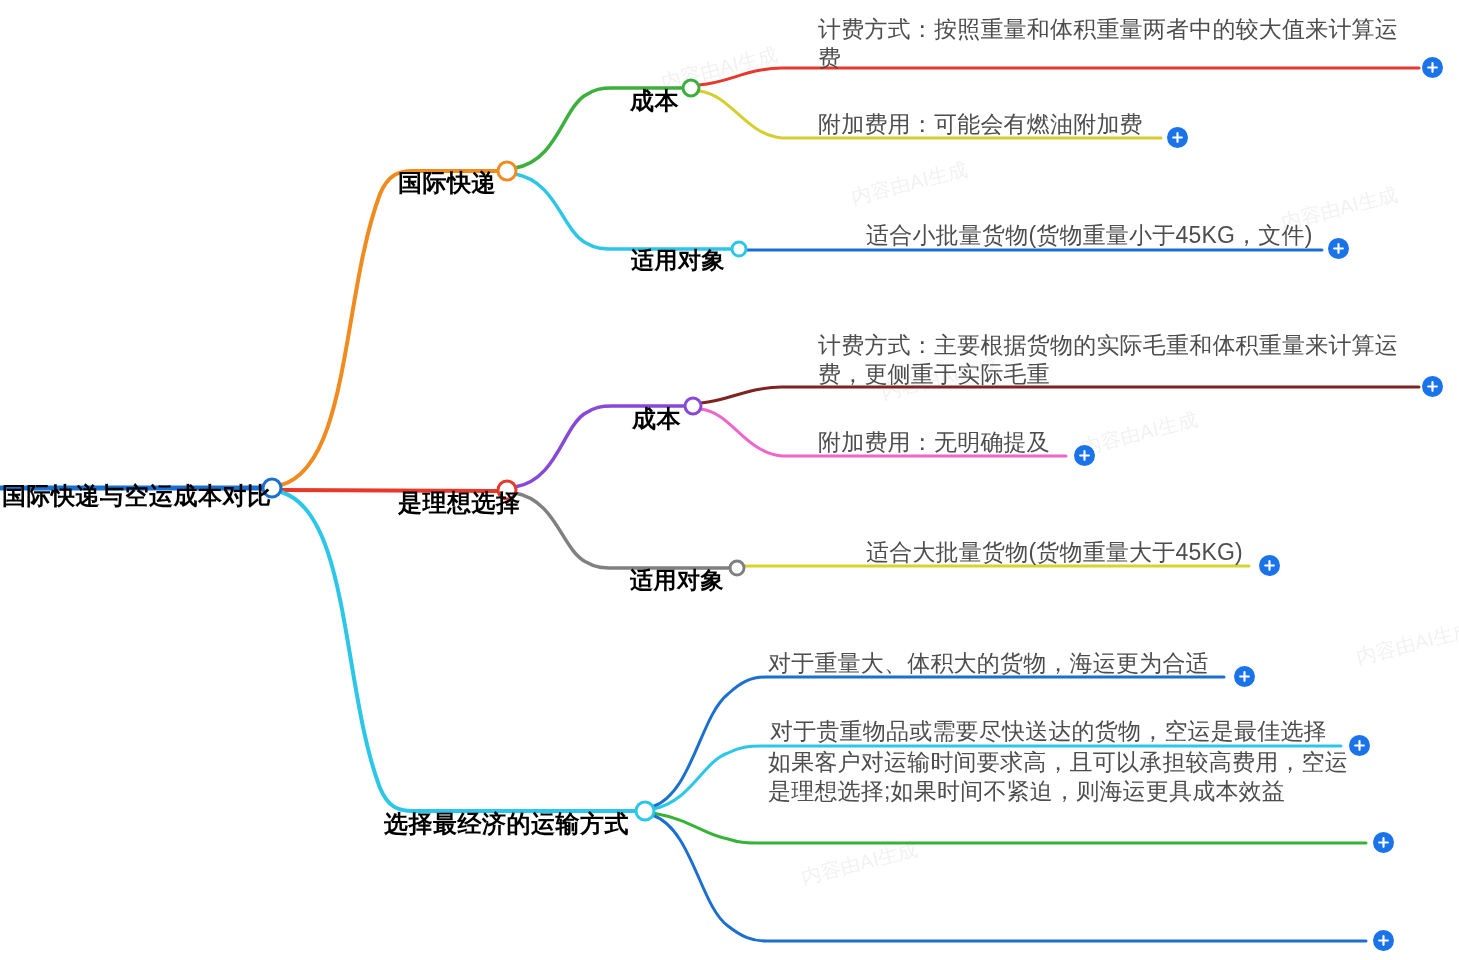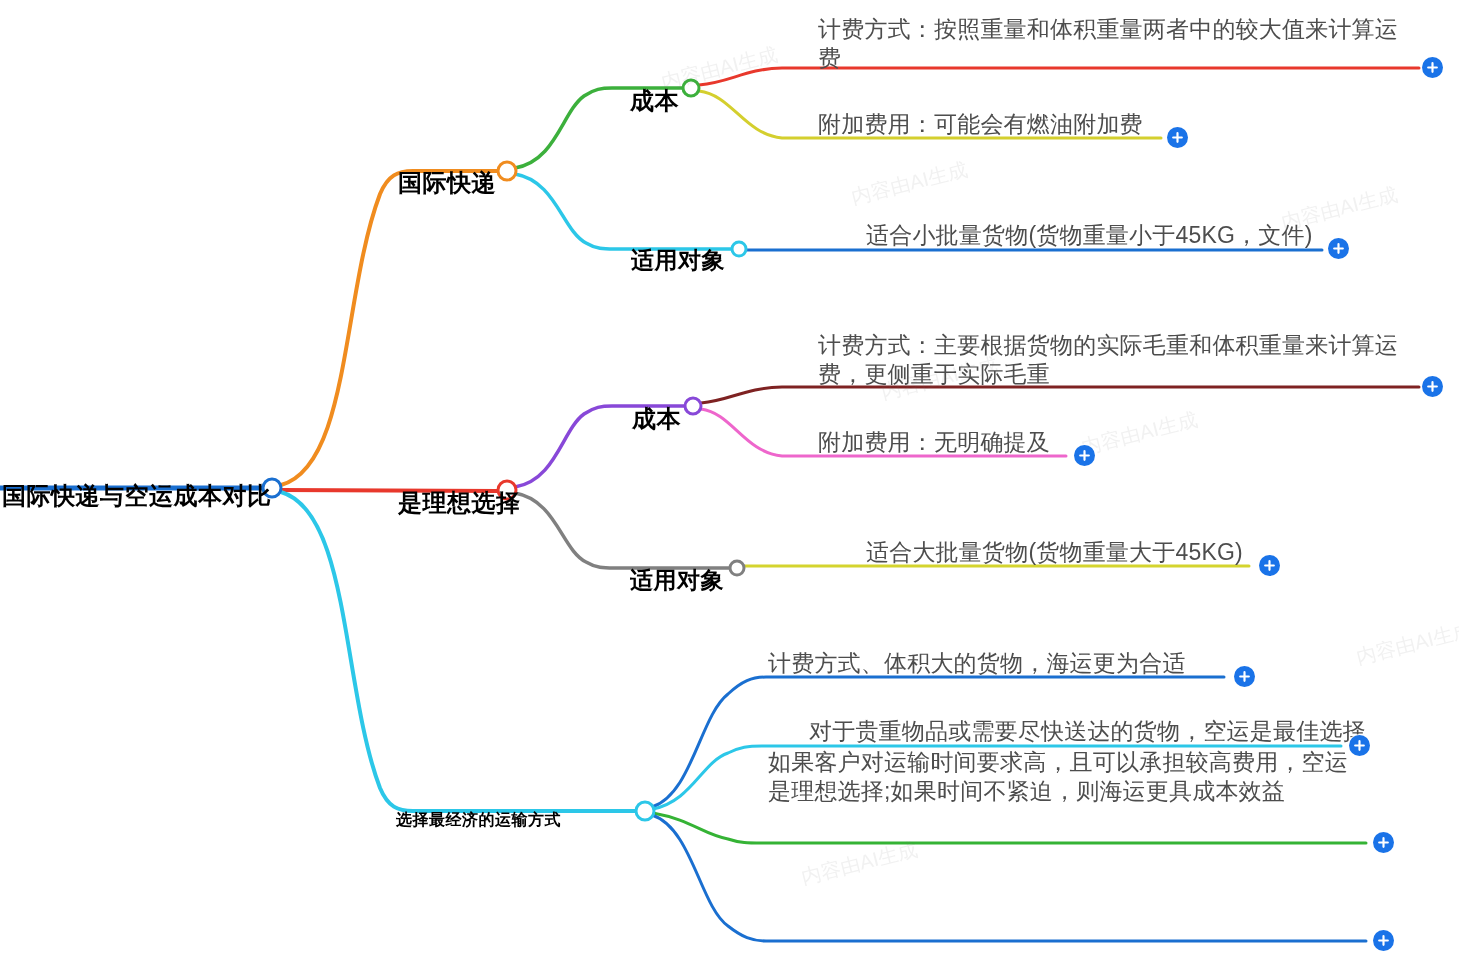--- a/index.html
+++ b/index.html
@@ -93,36 +93,36 @@
   <div class="watermark" style="left:850px;top:170px;">内容由AI生成</div>
   <div class="watermark" style="left:1280px;top:195px;">内容由AI生成</div>
   <div class="watermark" style="left:880px;top:365px;">内容由AI生成</div>
   <div class="watermark" style="left:1080px;top:420px;">内容由AI生成</div>
   <div class="watermark" style="left:1355px;top:630px;">内容由AI生成</div>
   <div class="watermark" style="left:800px;top:850px;">内容由AI生成</div>
 
   <div class="node-label" style="left:2px;top:455px;font-size:24px;">国际快递与空运成本对比</div>
   <div class="node-label" style="left:398px;top:142px;font-size:24px;">国际快递</div>
   <div class="node-label" style="left:398px;top:462px;font-size:24px;">是理想选择</div>
-  <div class="node-label" style="left:396px;top:783px;font-size:16px;">选择最经济的运输方式</div>
+  <div class="node-label" style="left:384px;top:783px;font-size:24px;">选择最经济的运输方式</div>
   <div class="node-label" style="left:630px;top:60px;font-size:24px;">成本</div>
   <div class="node-label" style="left:631px;top:220px;font-size:23px;">适用对象</div>
   <div class="node-label" style="left:632px;top:378px;font-size:24px;">成本</div>
   <div class="node-label" style="left:630px;top:540px;font-size:23px;">适用对象</div>
 
   <div class="leaf-text" style="left:818px;top:110px;">附加费用：可能会有燃油附加费</div>
   <div class="leaf-text" style="left:818px;top:15px;width:585px;">计费方式：按照重量和体积重量两者中的较大值来计算运
 费</div>
   <div class="leaf-text" style="left:866px;top:221px;white-space:nowrap;">适合小批量货物(货物重量小于45KG，文件)</div>
   <div class="leaf-text" style="left:818px;top:331px;width:585px;">计费方式：主要根据货物的实际毛重和体积重量来计算运
 费，更侧重于实际毛重</div>
   <div class="leaf-text" style="left:818px;top:428px;">附加费用：无明确提及</div>
   <div class="leaf-text" style="left:866px;top:538px;white-space:nowrap;">适合大批量货物(货物重量大于45KG)</div>
-  <div class="leaf-text" style="left:768px;top:649px;">计费方式、体积大的货物，海运更为合适</div>
-  <div class="leaf-text" style="left:809px;top:717px;">对于贵重物品或需要尽快送达的货物，空运是最佳选择</div>
+  <div class="leaf-text" style="left:768px;top:649px;">对于重量大、体积大的货物，海运更为合适</div>
+  <div class="leaf-text" style="left:770px;top:717px;">对于贵重物品或需要尽快送达的货物，空运是最佳选择</div>
   <div class="leaf-text" style="left:768px;top:748px;width:600px;">如果客户对运输时间要求高，且可以承担较高费用，空运
 是理想选择;如果时间不紧迫，则海运更具成本效益</div>
 
   <div class="plus-badge" style="left:1422px;top:57px;">
     <svg width="13" height="13" viewBox="0 0 24 24">
         <path d="M12 4 V20 M4 12 H20" stroke="#ffffff" stroke-width="4" stroke-linecap="round"></path>
       </svg>
   </div>
   <div class="plus-badge" style="left:1167px;top:127px;">
     <svg width="13" height="13" viewBox="0 0 24 24">

